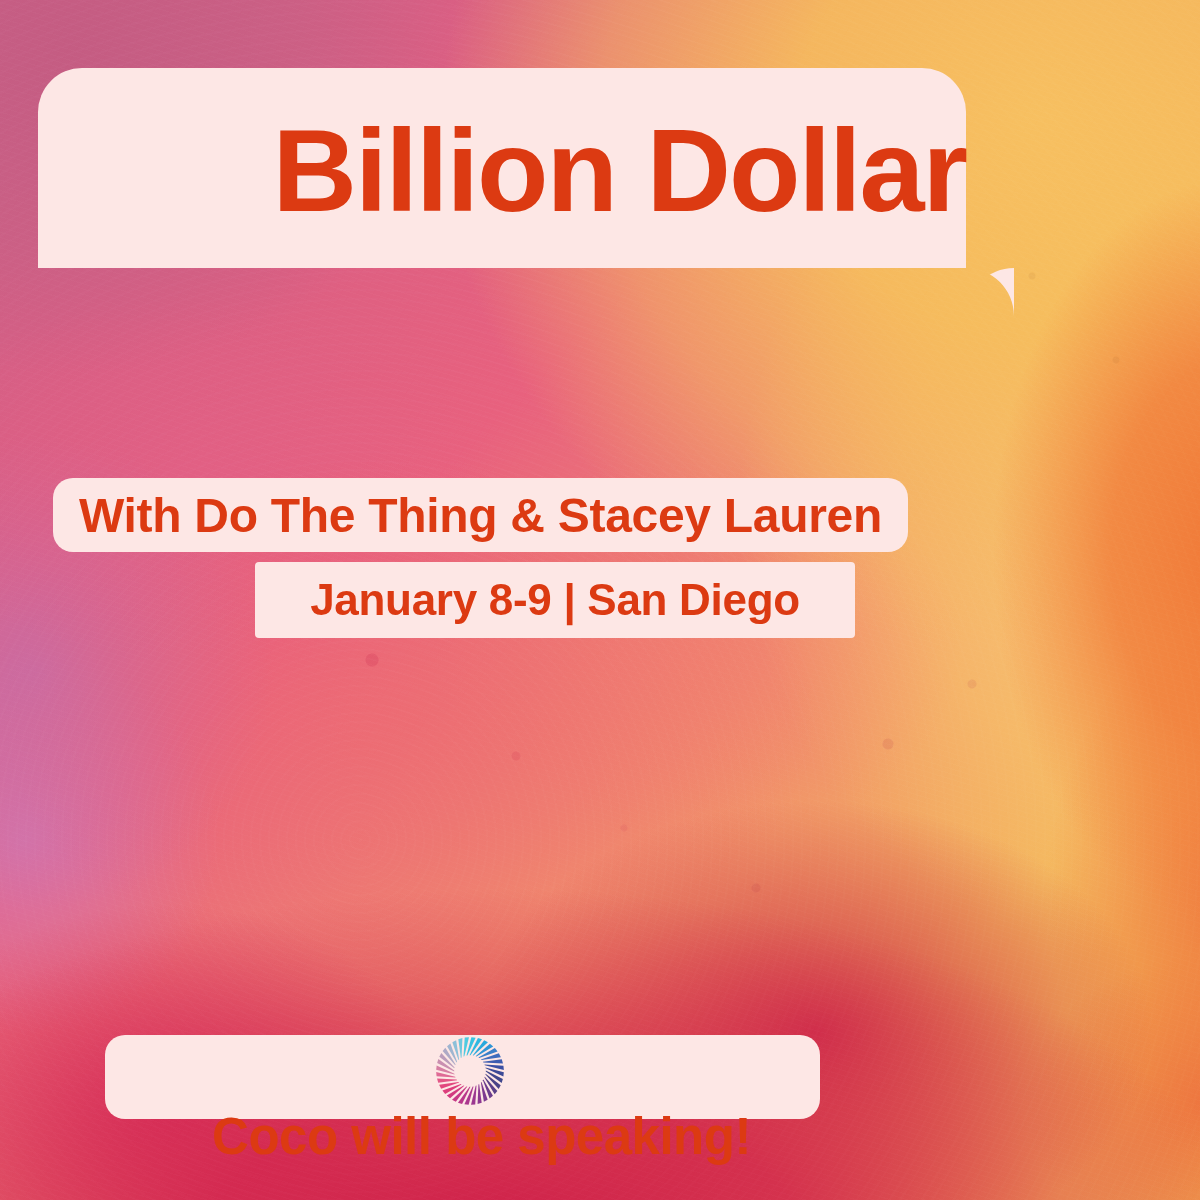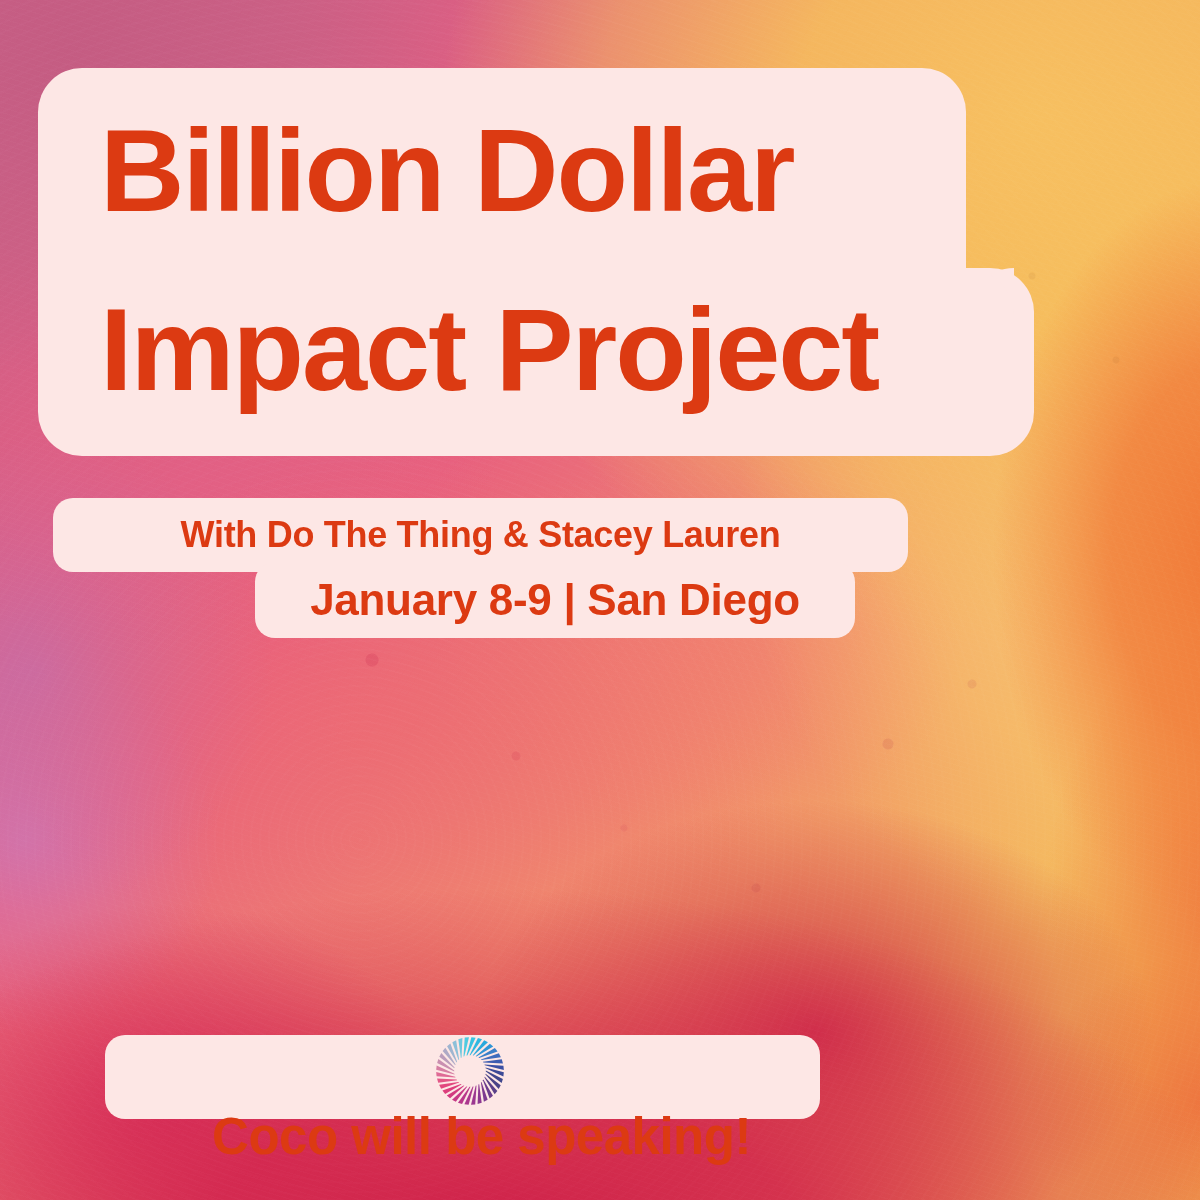--- a/index.html
+++ b/index.html
@@ -74,20 +74,21 @@
       radial-gradient(circle at 86% 23%, rgba(150,90,40,0.16) 0 3px, rgba(0,0,0,0) 4px),
       radial-gradient(circle at 52% 69%, rgba(190,20,66,0.16) 0 3px, rgba(0,0,0,0) 4px);
   }
 
   
   .title-block {
     position:absolute;
     left:38px; top:68px;
     width:996px;
     z-index:6;
+    text-align:right;
   }
   .title-line {
     position:relative;
     background:#fde7e5;
     color:#dc3a12;
     font-weight:900;
     font-size:117px;
     line-height:190px;
     letter-spacing:-2px;
     font-stretch:condensed;
@@ -124,30 +125,30 @@
     color:#dc3a12;
     font-weight:900;
     font-family:"Liberation Sans Narrow","Liberation Sans", sans-serif;
     white-space:nowrap;
     display:flex;
     align-items:center;
     justify-content:center;
     z-index:6;
   }
   .presenters-card {
-    left:53px; top:498px;
+    left:53px; top:478px;
     width:855px; height:74px;
     border-radius:20px;
-    font-size:36px;
+    font-size:48px;
     letter-spacing:-0.3px;
   }
   .date-card {
     left:255px; top:562px;
     width:600px; height:76px;
-    border-radius:20px;
+    border-radius:4px;
     font-size:44px;
     letter-spacing:-0.3px;
   }
 
   .speaker-badge {
     position:absolute;
     left:105px; top:1035px;
     width:715px; height:84px;
     background:#fde7e5;
     border-radius:20px;
@@ -180,21 +181,20 @@
   <div class="bg-layer bg-rosewash"></div>
   <div class="bg-layer bg-crimson"></div>
   <div class="bg-layer bg-blooms"></div>
   <div class="bg-layer bg-texture"></div>
 
   <div class="title-block">
     <div class="title-line title-line-1">Billion Dollar</div>
     <svg class="title-notch-cut" viewBox="0 0 48 48">
       <path d="M0,0 L48,0 L48,48 C48,21.5 26.5,0 0,0 Z" fill="#fde7e5"></path>
     </svg>
-    <div class="title-line title-line-2">Impact Project</div>
   </div>
 
   <div class="sub-card presenters-card">With Do The Thing &amp; Stacey Lauren</div>
 
   <div class="sub-card date-card">January 8-9 | San Diego</div>
 
   <div class="speaker-badge">
     <svg class="brand-logo" viewBox="0 0 100 100">
       <g id="logo-spokes">
           <path d="M49.41086473283821,28.007889604747202 L61.021167093380825,4.310462073908212 L66.70209198282697,6.067778073523449 L50.58913526716179,28.007889604747202 Z" fill="#2fb8e0" stroke-linejoin="round"></path>

